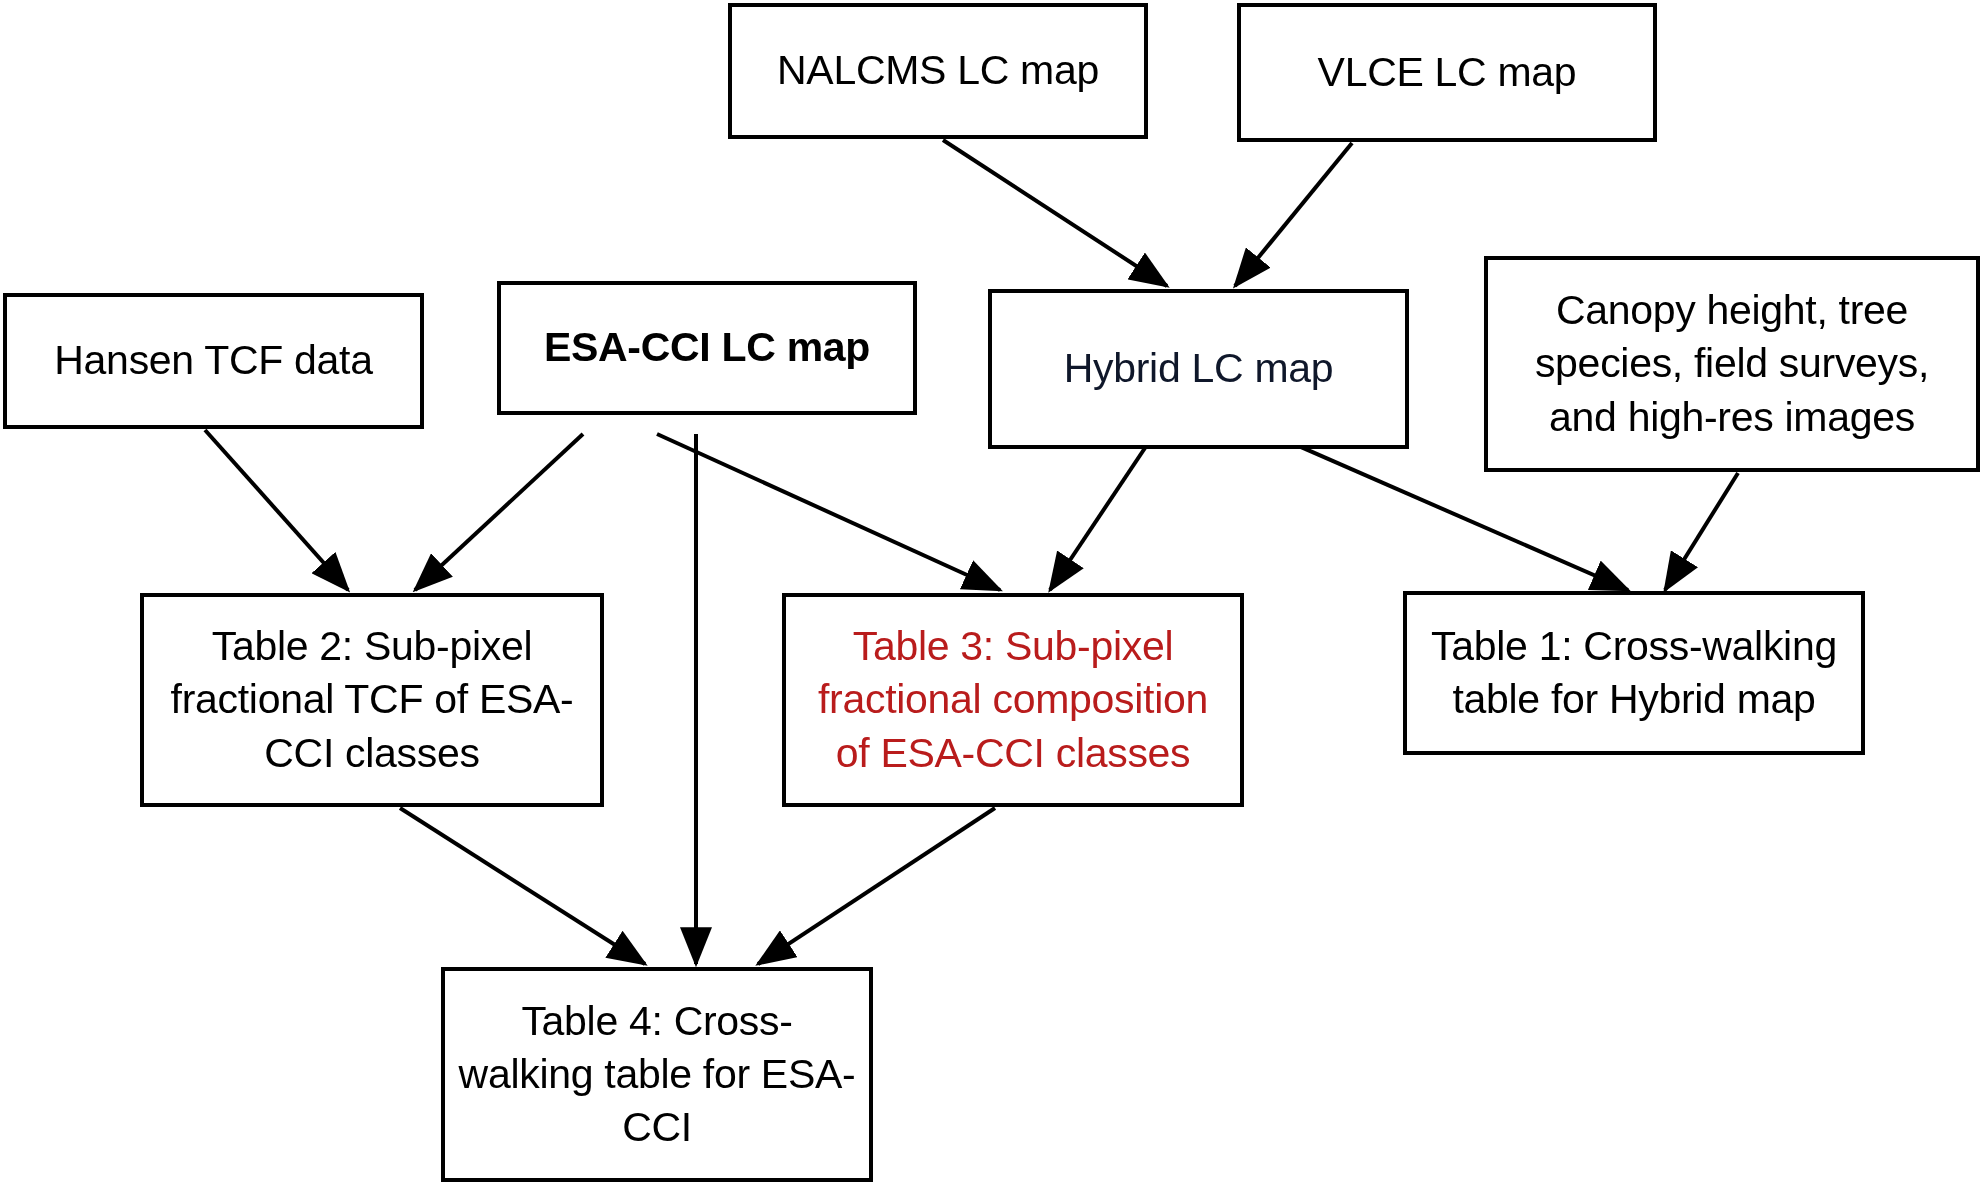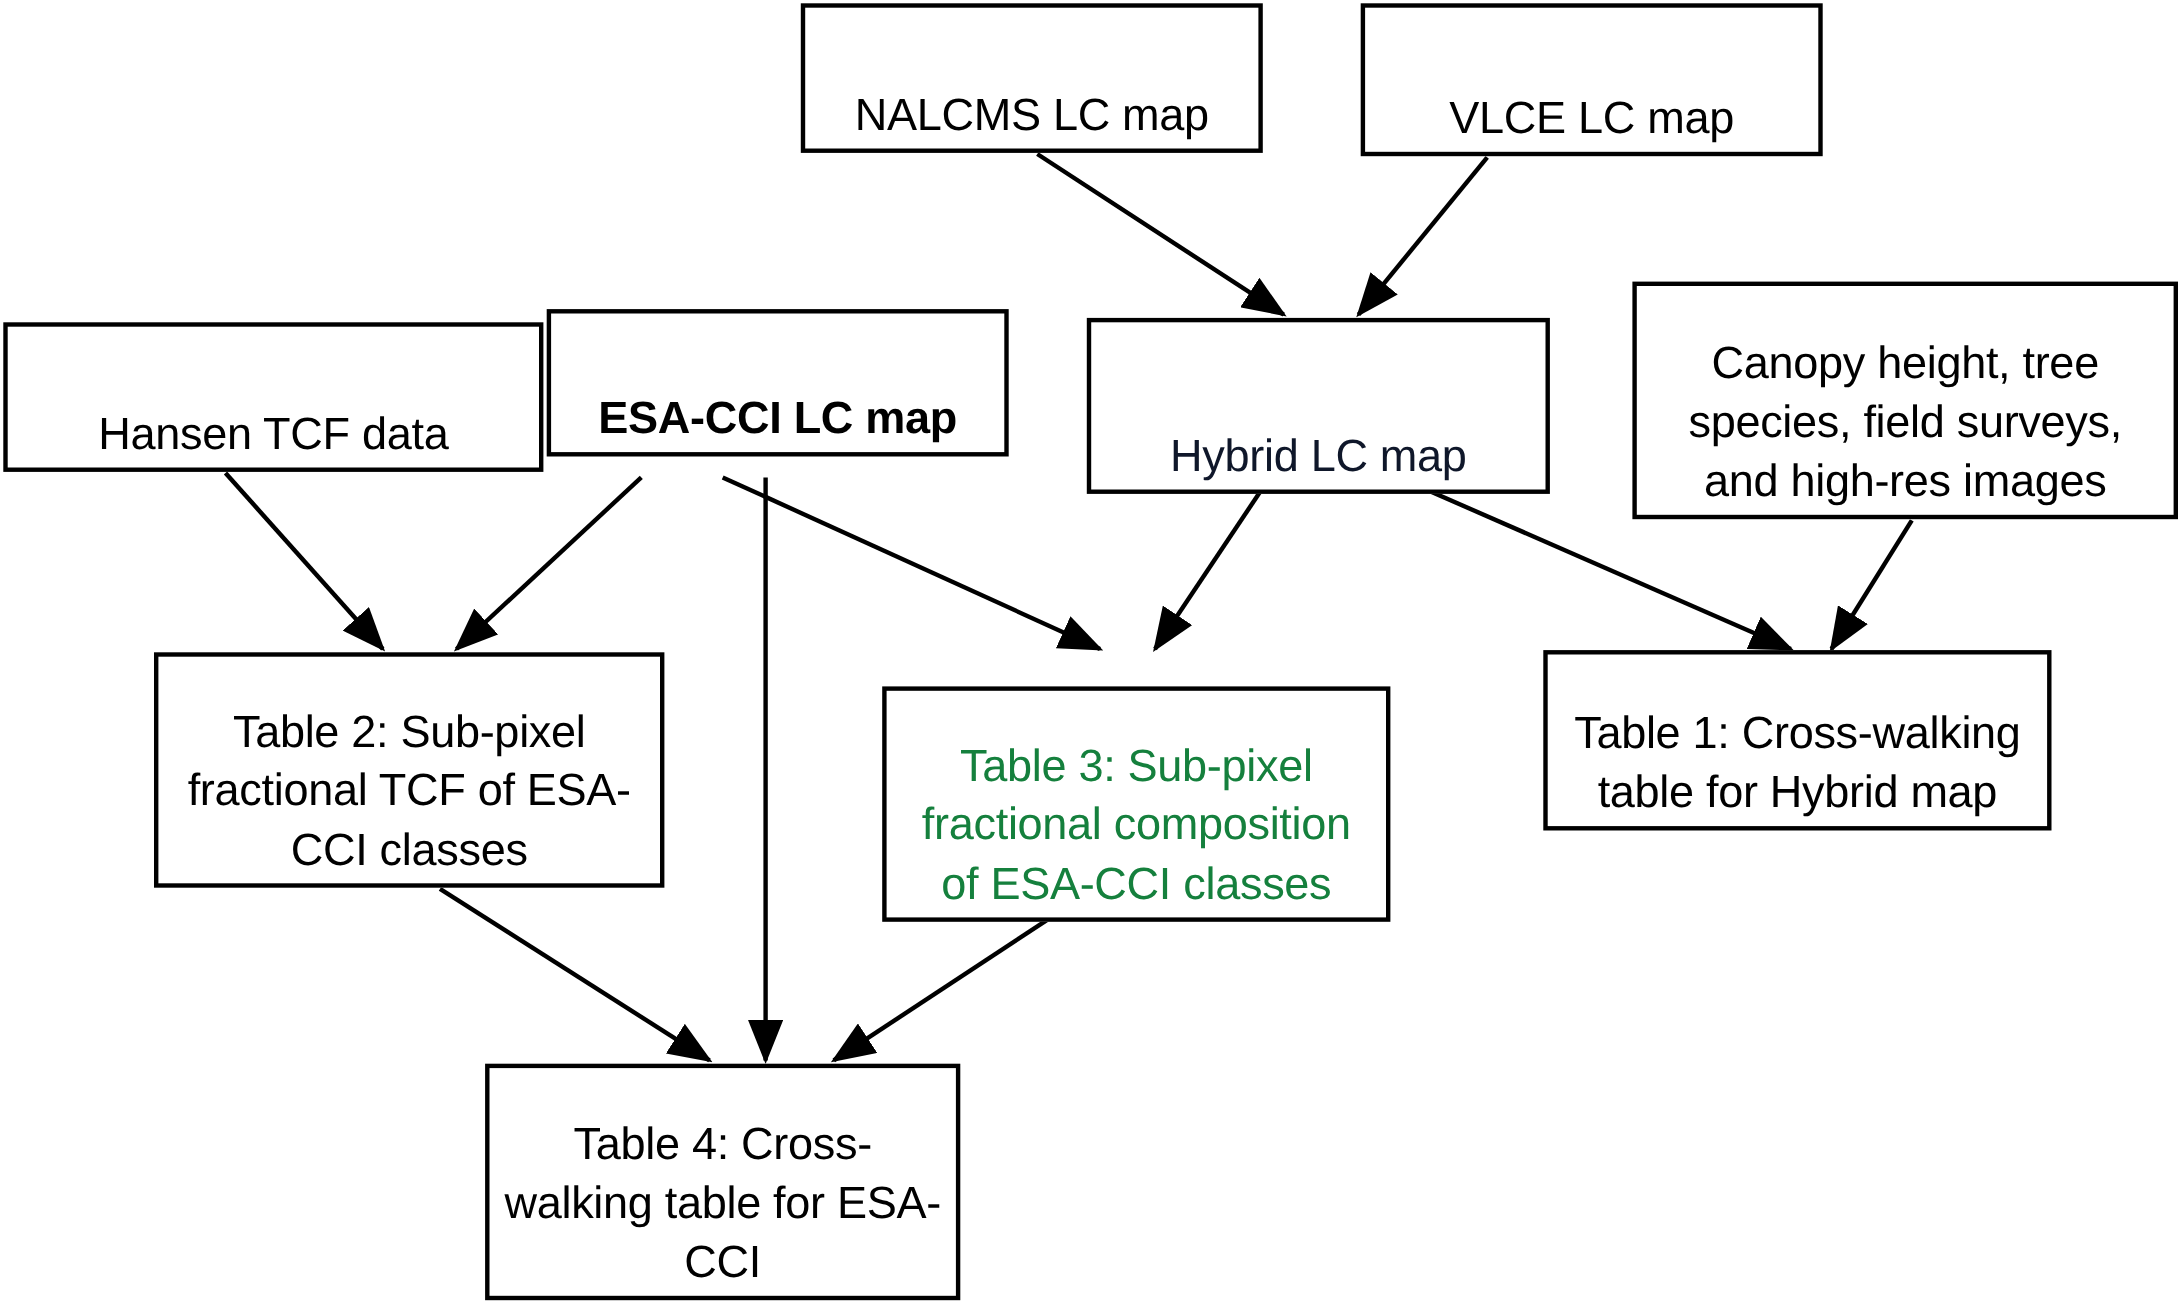--- a/index.html
+++ b/index.html
@@ -22,21 +22,21 @@
     width: 1983px;
     height: 1185px;
     pointer-events: none;
   }
   .node {
     position: absolute;
     box-sizing: border-box;
     background: #ffffff;
     border: 4px solid #000000;
     display: flex;
-    align-items: flex-end;
+    align-items: center;
     justify-content: center;
     text-align: center;
     color: #000000;
     font-family: "Liberation Sans", sans-serif;
     font-size: 41px;
     line-height: 1.30;
     letter-spacing: -0.3px;
     padding: 4px 10px;
     z-index: 2;
   }
@@ -72,36 +72,36 @@
       </g>
   </svg>
 
   <div id="node-layer">
       <div class="node" style="left: 728px; top: 3px; width: 420px; height: 136px; border-color: rgb(0, 0, 0); color: rgb(0, 0, 0);">
         <span class="node-label">NALCMS LC map</span>
       </div>
       <div class="node" style="left: 1237px; top: 3px; width: 420px; height: 139px; border-color: rgb(0, 0, 0); color: rgb(0, 0, 0);">
         <span class="node-label">VLCE LC map</span>
       </div>
-      <div class="node" style="left: 3px; top: 293px; width: 491px; height: 136px; border-color: rgb(0, 0, 0); color: rgb(0, 0, 0);">
+      <div class="node" style="left: 3px; top: 293px; width: 421px; height: 136px; border-color: rgb(0, 0, 0); color: rgb(0, 0, 0);">
         <span class="node-label">Hansen TCF data</span>
       </div>
       <div class="node" style="left: 497px; top: 281px; width: 420px; height: 134px; border-color: rgb(0, 0, 0); color: rgb(0, 0, 0); font-weight: bold;">
         <span class="node-label">ESA-CCI LC map</span>
       </div>
       <div class="node" style="left: 988px; top: 289px; width: 421px; height: 160px; border-color: rgb(0, 0, 0); color: #0f172a;">
         <span class="node-label">Hybrid LC map</span>
       </div>
       <div class="node" style="left: 1484px; top: 256px; width: 496px; height: 216px; border-color: rgb(0, 0, 0); color: rgb(0, 0, 0);">
         <span class="node-label">Canopy height, tree species, field surveys, and high-res images</span>
       </div>
       <div class="node" style="left: 128px; top: 593px; width: 464px; height: 214px; border-color: rgb(0, 0, 0); color: rgb(0, 0, 0); margin-left: 12px;">
         <span class="node-label">Table 2: Sub-pixel fractional TCF of ESA-CCI classes</span>
       </div>
-      <div class="node" style="left: 782px; top: 624px; width: 462px; height: 214px; border-color: rgb(0, 0, 0); color: #15803d; margin-left: 20px;">
+      <div class="node" style="left: 782px; top: 593px; width: 462px; height: 214px; border-color: rgb(0, 0, 0); color: #b91c1c;">
         <span class="node-label">Table 3: Sub-pixel fractional composition of ESA-CCI classes</span>
       </div>
       <div class="node" style="left: 1403px; top: 591px; width: 462px; height: 164px; border-color: rgb(0, 0, 0); color: rgb(0, 0, 0);">
         <span class="node-label">Table 1: Cross-walking table for Hybrid map</span>
       </div>
       <div class="node" style="left: 441px; top: 967px; width: 432px; height: 215px; border-color: rgb(0, 0, 0); color: rgb(0, 0, 0);">
         <span class="node-label">Table 4: Cross-walking table for ESA-CCI</span>
       </div>
     </div>
 

